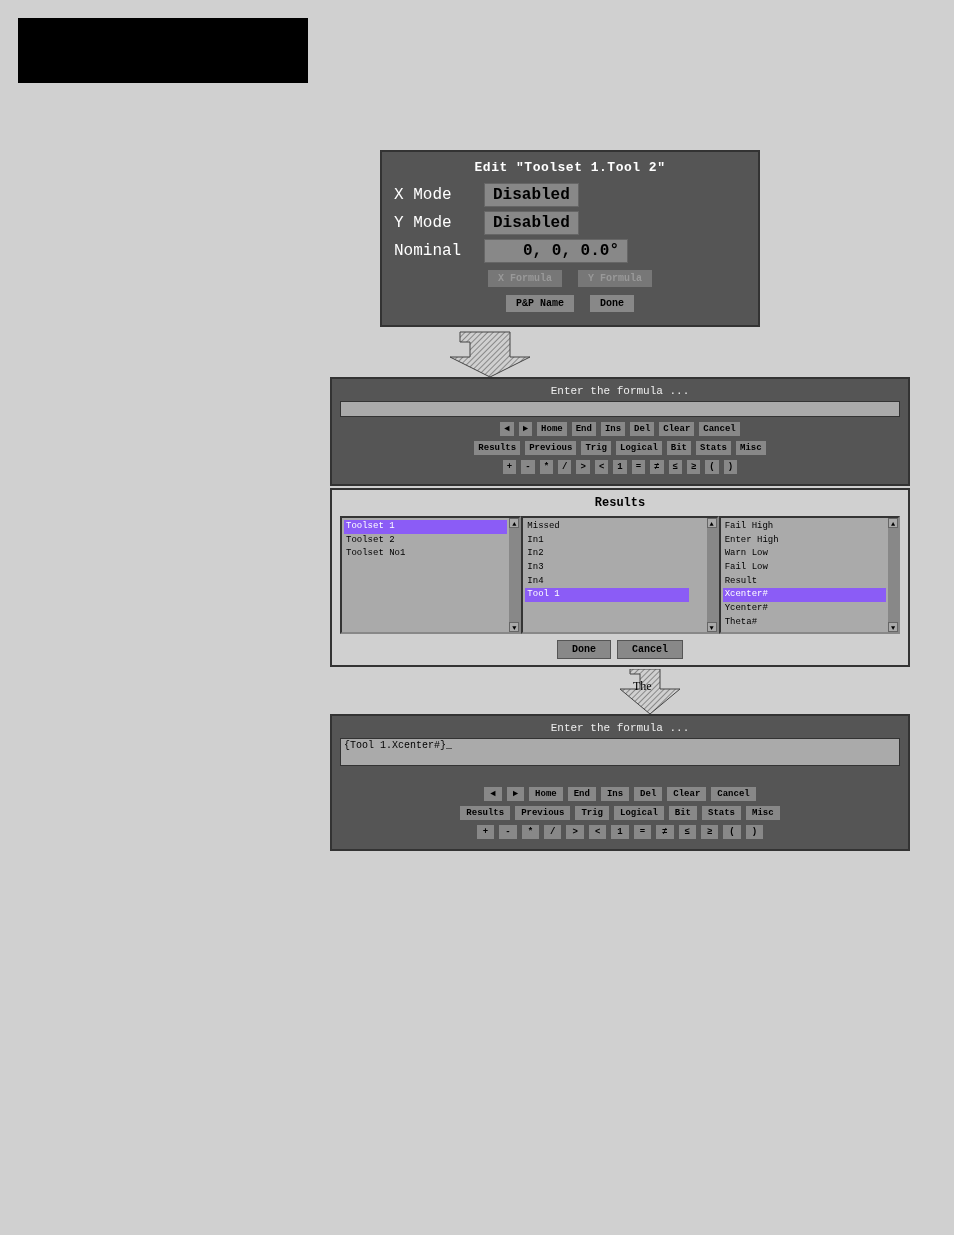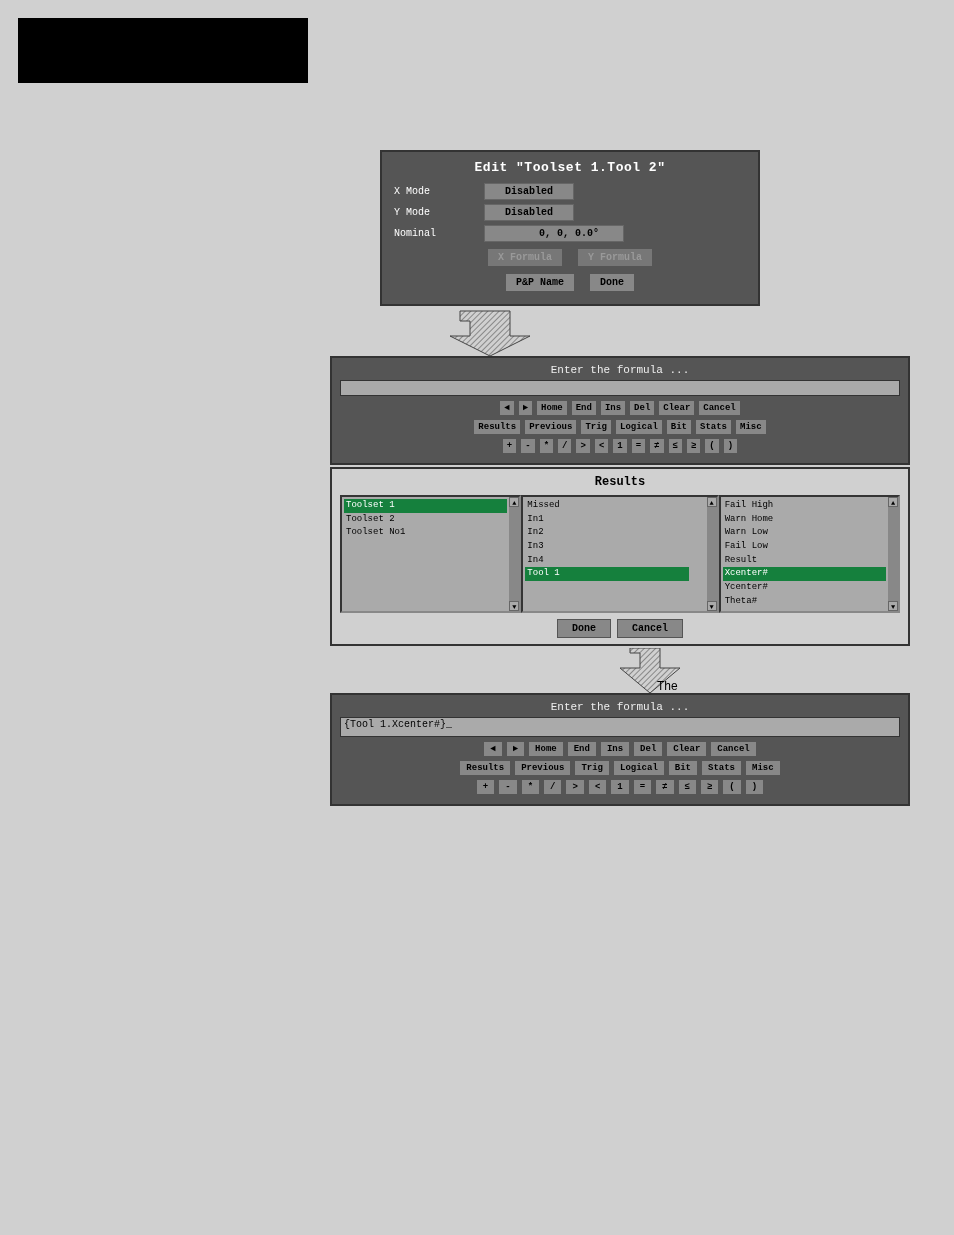--- a/index.html
+++ b/index.html
@@ -49,28 +49,28 @@
       margin-bottom: 8px;
       letter-spacing: 0.5px;
     }
     .dialog-edit .field-row {
       display: flex;
       align-items: center;
       margin-bottom: 4px;
     }
     .dialog-edit .field-label {
       color: #fff;
-      font-size: 10px;
+      font-size: 16px;
       width: 90px;
       flex-shrink: 0;
     }
     .dialog-edit .field-value {
       background: #888;
       color: #000;
-      font-size: 10px;
+      font-size: 16px;
       font-weight: bold;
       padding: 2px 8px;
       border: 1px solid #666;
       min-width: 90px;
       text-align: center;
     }
     .dialog-edit .field-value.nominal {
       min-width: 140px;
       padding-left: 38px;
     }
@@ -170,21 +170,21 @@
       padding: 2px;
       position: relative;
       overflow: hidden;
     }
     .results-panel .list-box .list-item {
       padding: 1px 2px;
       line-height: 1.3;
       white-space: nowrap;
     }
     .results-panel .list-box .list-item.selected {
-      background: #15803d;
+      background: #8b5cf6;
       color: #fff;
     }
     .results-panel .list-box .scrollbar {
       position: absolute;
       right: 0;
       top: 0;
       width: 10px;
       height: 100%;
       background: #888;
       display: flex;
@@ -238,22 +238,22 @@
     .formula-panel2 .panel-title {
       text-align: center;
       color: #eee;
       font-size: 11px;
       margin-bottom: 4px;
     }
     .formula-panel2 .formula-input {
       background: #888;
       color: #000;
       width: 100%;
-      height: 20px;
-      margin-bottom: 4px;
+      height: 28px;
+      margin-bottom: 20px;
       font-size: 10px;
       padding: 1px 3px;
       border: 1px solid #333;
     }
     .formula-panel2 .btn-row {
       display: flex;
       gap: 3px;
       margin-bottom: 3px;
       justify-content: center;
     }
@@ -382,21 +382,21 @@
         <div class="list-item">In4</div>
         <div class="list-item selected">Tool 1</div>
         <div class="scrollbar">
           <div class="scroll-up">▲</div>
           <div class="scroll-down">▼</div>
         </div>
       </div>
 
       <div class="list-box" style="position:relative; padding-right:12px;">
         <div class="list-item">Fail High</div>
-        <div class="list-item">Warn Home</div>
+        <div class="list-item">Enter High</div>
         <div class="list-item">Warn Low</div>
         <div class="list-item">Fail Low</div>
         <div class="list-item">Result</div>
         <div class="list-item selected">Xcenter#</div>
         <div class="list-item">Ycenter#</div>
         <div class="list-item">Theta#</div>
         <div class="scrollbar">
           <div class="scroll-up">▲</div>
           <div class="scroll-down">▼</div>
         </div>
@@ -457,13 +457,13 @@
       <button class="btn small">≠</button>
       <button class="btn small">≤</button>
       <button class="btn small">≥</button>
       <button class="btn small">(</button>
       <button class="btn small">)</button>
     </div>
   </div>
 
 </div>
 
-<div style="position:absolute; top:679px; left:657px; font-size:12px; color:#000; font-family:Liberation Sans, sans-serif;">The</div>
+<div style="position:absolute; top:679px; left:633px; font-size:12px; color:#000; font-family:Liberation Serif, serif;">The</div>
 
 </body></html>

